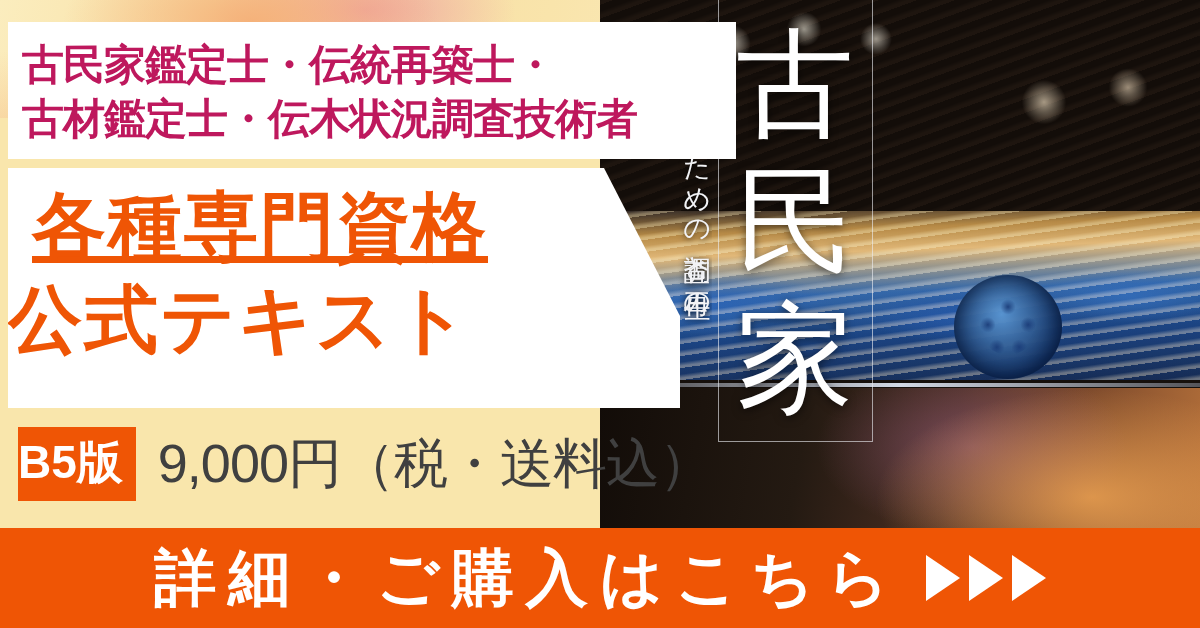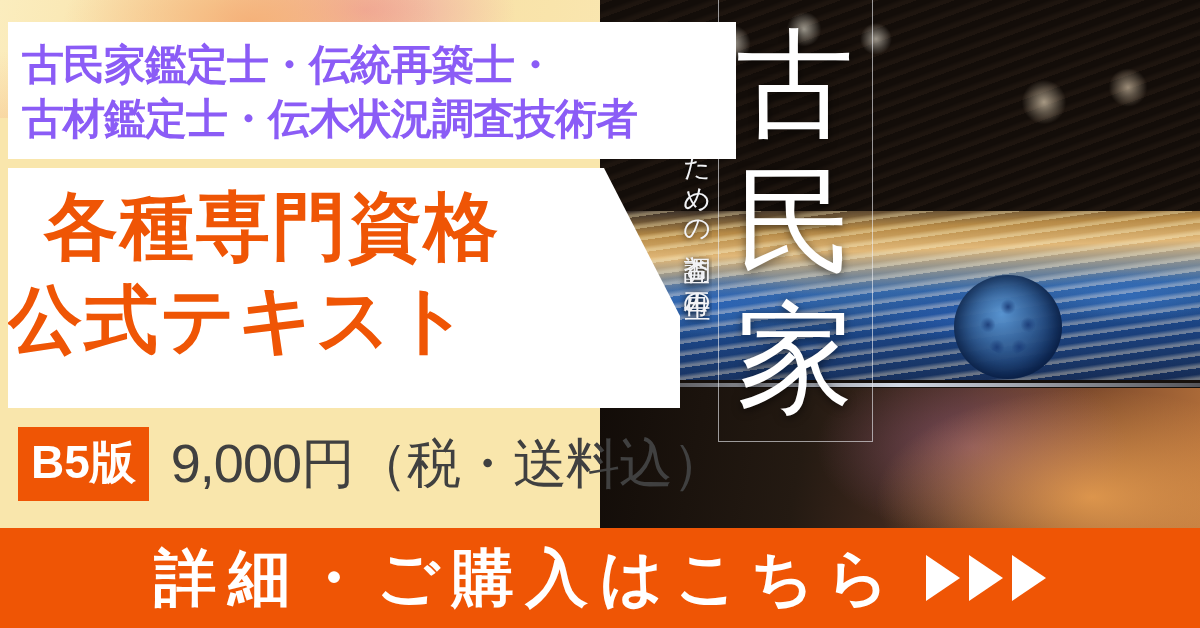--- a/index.html
+++ b/index.html
@@ -150,21 +150,21 @@
 
   
   .panel-1 {
     position:absolute; left:8px; top:22px;
     width:728px; height:137px;
     background:#ffffff;
   }
   .eyebrow {
     position:absolute; left:14px; top:16px;
     width:706px;
-    color:#8b5cf6;
+    color:#be185d;
     font-weight:bold;
     font-size:42px;
     line-height:1.28;
     letter-spacing:-1px;
     white-space:pre-line;
   }
 
   
   .panel-2 {
     position:absolute; left:8px; top:168px;
@@ -174,33 +174,33 @@
   }
   .headline {
     position:absolute; left:0; top:12px;
     width:668px;
     color:#ef5505;
     font-weight:bold;
     font-size:74px;
     line-height:1.26;
     letter-spacing:2px;
   }
-  .headline .l1 { display:block; padding-left:36px; }
+  .headline .l1 { display:block; padding-left:24px;text-decoration:underline; }
   .headline .l2 { display:block; text-align:left; padding-right:8px; }
 
   
   .price-row {
     position:absolute; left:18px; top:427px;
     display:flex; align-items:center; gap:22px;
   }
   .badge {
     background:#ef5505; color:#ffffff;
     font-weight:bold; font-size:46px;
     line-height:1;
-    padding:12px 13px 16px 13px;
+    padding:12px 13px 16px 0;
     letter-spacing:0px;
   }
   .price {
     color:#404040;
     font-size:54px;
     font-weight:400;
     letter-spacing:-1px;
     white-space:nowrap;
   }
 

